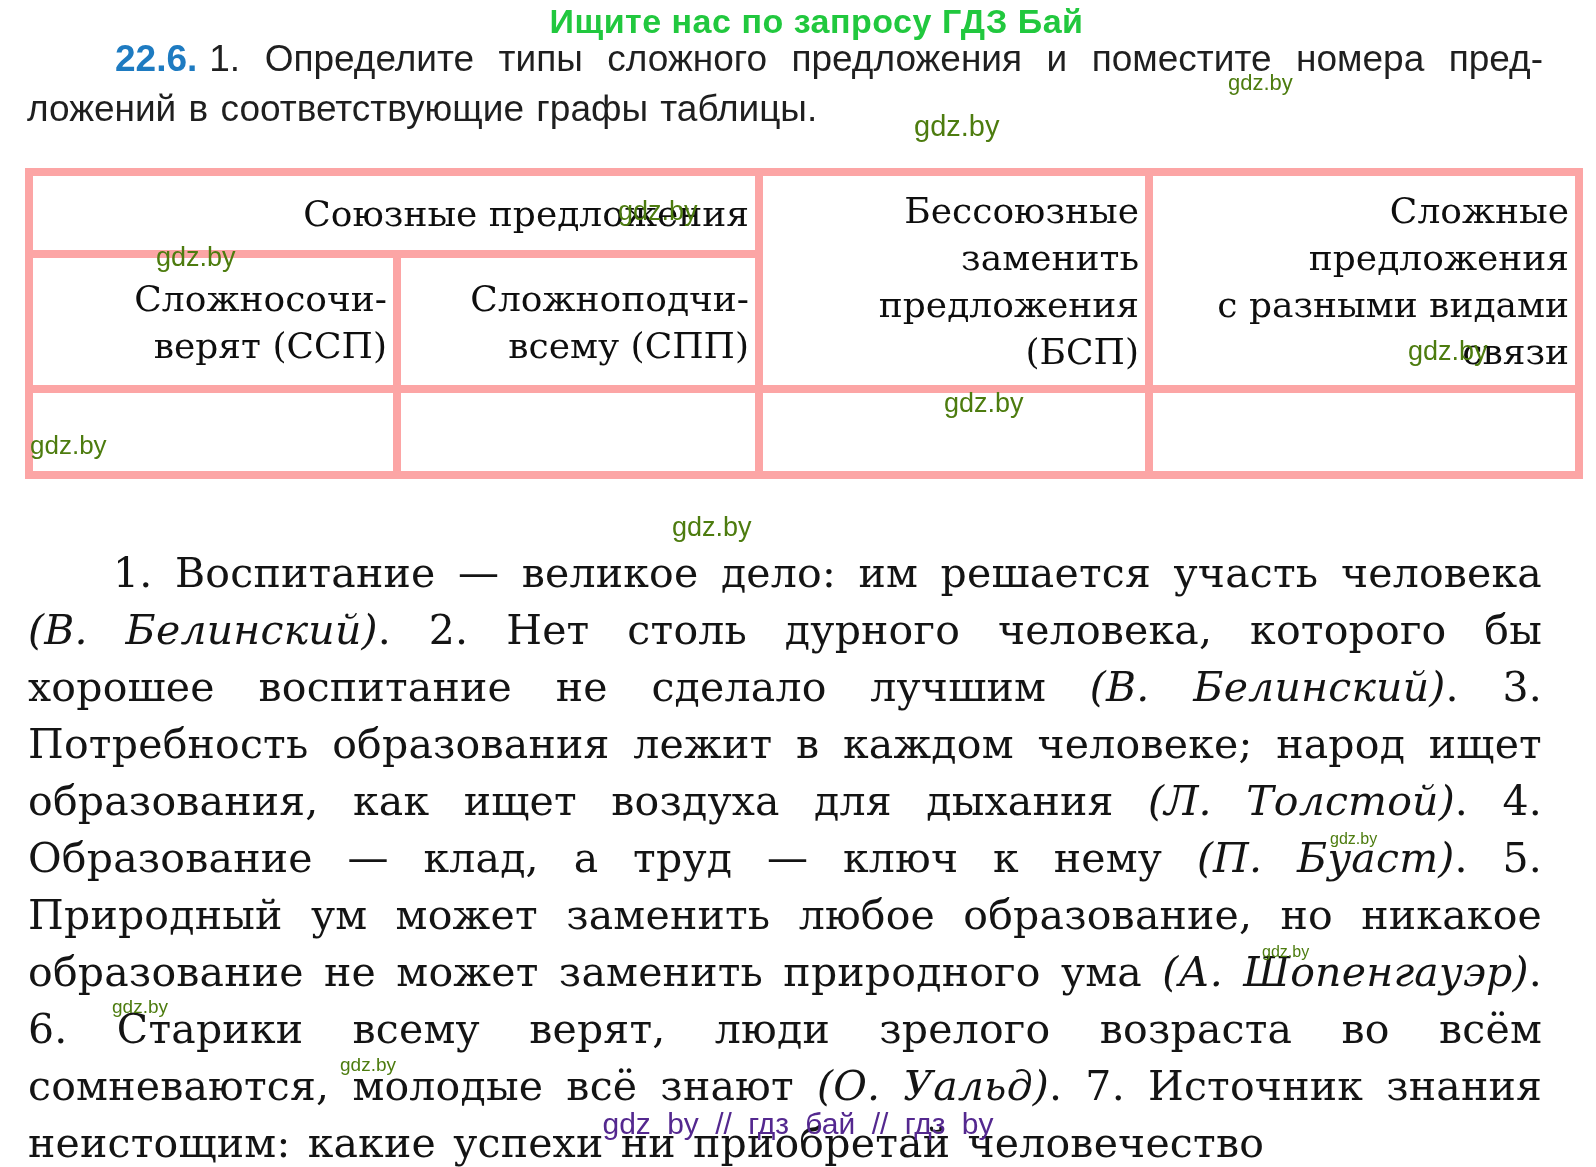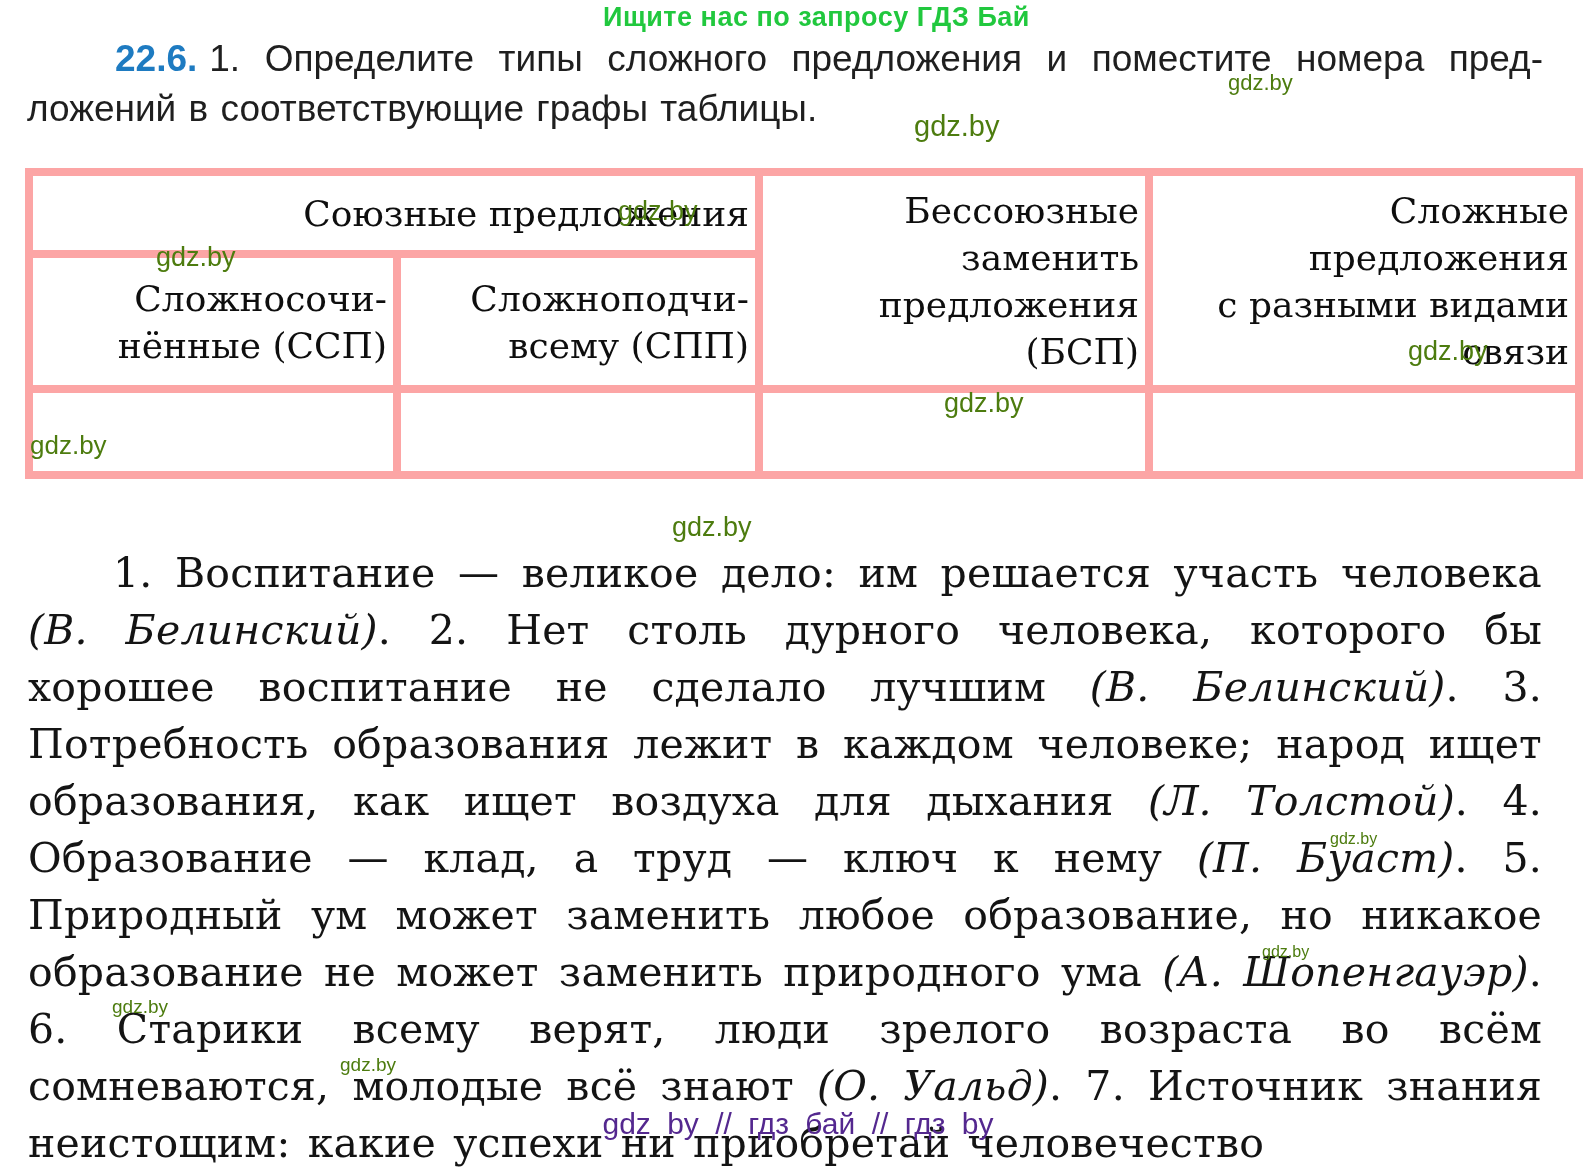--- a/index.html
+++ b/index.html
@@ -12,21 +12,21 @@
     overflow: hidden;
     font-family: "Liberation Sans", sans-serif;
     color: #1f1f1f;
   }
 
   
   .promo-top {
     position: absolute;
     top: 2px; left: 16px; right: 0;
     text-align: center;
-    font-size: 27px;
+    font-size: 34px;
     font-weight: 600;
     color: #21c83e;
     letter-spacing: 0.5px;
     margin-left: 21px;
   }
 
   
   .task {
     position: absolute;
     top: 34px; left: 27px;
@@ -124,21 +124,21 @@
 заменить
 предложения
 (БСП)</td>
         <td rowspan="2">Сложные
 предложения
 с разными видами
 связи</td>
       </tr>
       <tr class="r2">
         <td>Сложносочи-
-нённые (ССП)</td>
+верят (ССП)</td>
         <td>Сложноподчи-
 всему (СПП)</td>
       </tr>
       <tr class="r3">
         <td></td>
         <td></td>
         <td></td>
         <td></td>
       </tr>
     </tbody>

